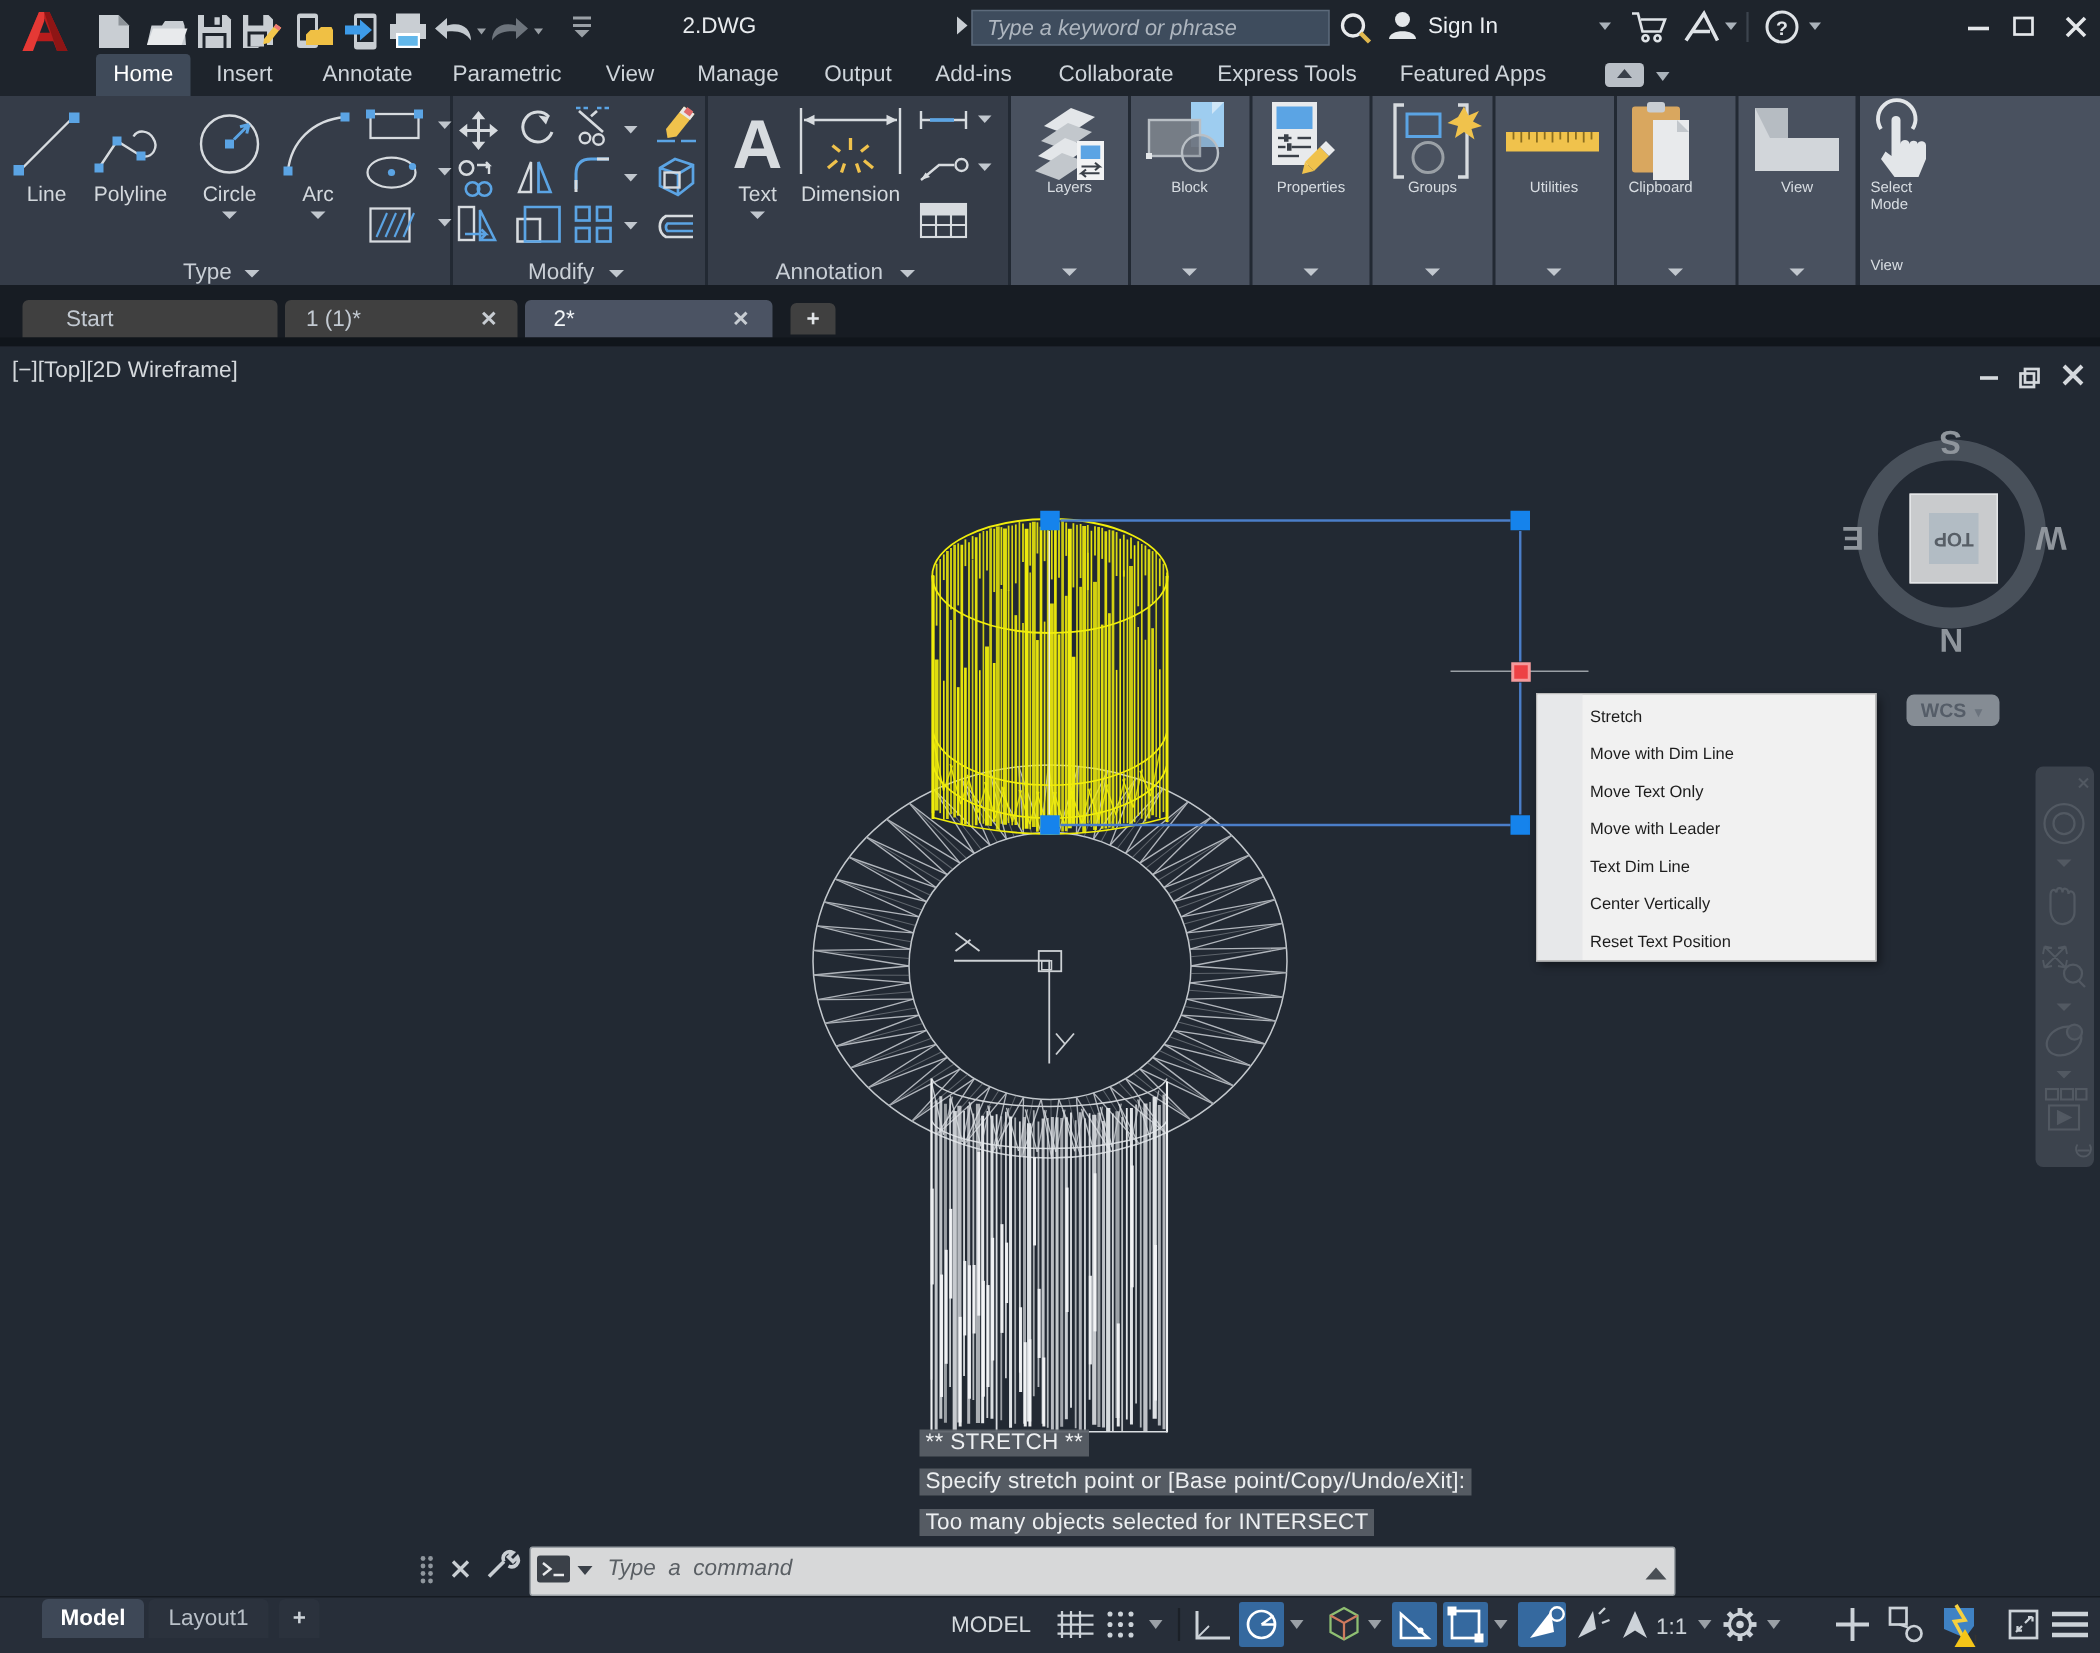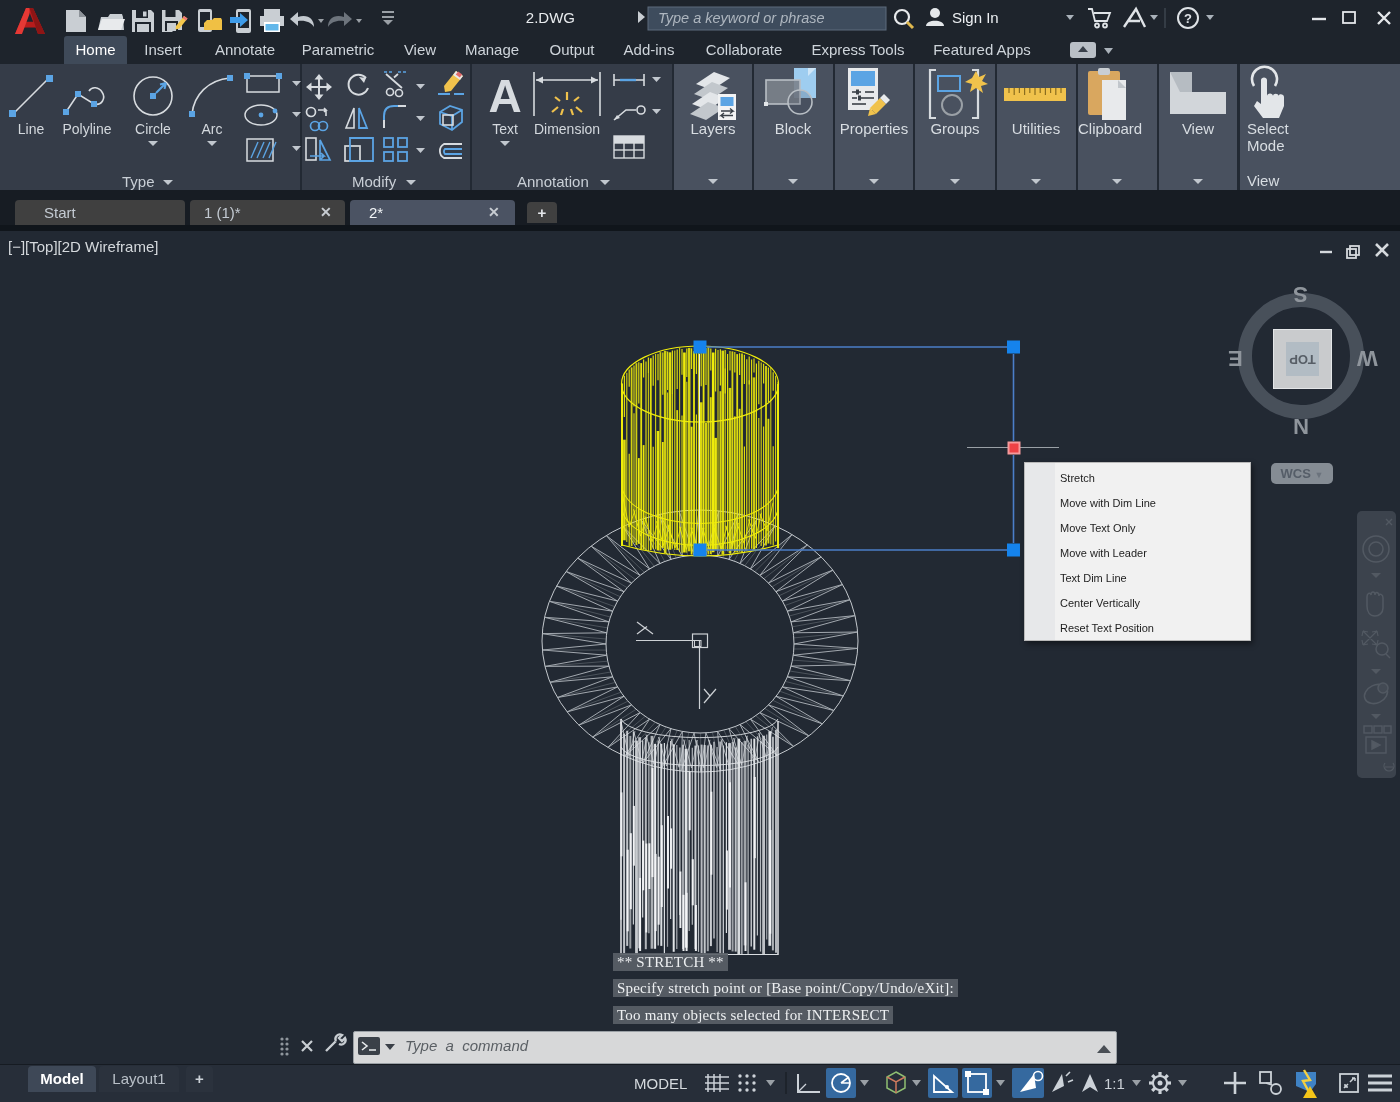--- a/index.html
+++ b/index.html
@@ -7,21 +7,21 @@
 #page{position:relative;width:1400px;height:1102px}
 
 #titlebar{left:0;top:0;width:1400px;height:36px;background:#1e242c}
 #tabrow{left:0;top:36px;width:1400px;height:28px;background:#1e242c}
 .mtab{position:absolute;top:36px;height:28px;line-height:28px;color:#ced4da;font-size:15px;text-align:center}
 .mtab.act{background:#3f4a59;color:#fff;border-radius:3px 3px 0 0}
 .panel{position:absolute;top:64px;height:126px;background:#353c48}
 .panel.lt{background:#49515f}
 .plabel{position:absolute;color:#c9cfd6;font-size:15px;white-space:nowrap}
 .icolab{position:absolute;color:#d3d8dd;font-size:14px;text-align:center;white-space:nowrap}
-.biglab{position:absolute;color:#d8dde2;font-size:15px;text-align:center;white-space:nowrap}
+.biglab{position:absolute;color:#d8dde2;font-size:10px;text-align:center;white-space:nowrap}
 .car{position:absolute;width:0;height:0;border-left:5px solid transparent;border-right:5px solid transparent;border-top:5px solid #c1c7ce}
 
 #ftbar{left:0;top:190px;width:1400px;height:41px;background:#171c23}
 .ftab{position:absolute;top:200px;height:25px;line-height:25px;font-size:15px;color:#c3cad2;background:#404040;border-radius:4px 4px 0 0}
 .ftab.act{background:#4b5363;color:#f2f5f7}
 .fx{position:absolute;color:#c7ccd2;font-size:14px;font-weight:bold;top:0}
 
 #canvas{left:0;top:231px;width:1400px;height:833px;background:#222933}
 #vplab{left:8px;top:238px;color:#d5d9dd;font-size:15px}
 
@@ -32,21 +32,21 @@
 .vc-ring{left:1238px;top:293px;width:126px;height:126px;border:14px solid rgba(116,124,134,.48);border-radius:50%}
 .vc-sq{left:1273px;top:329px;width:59px;height:60px;background:#c9cbcd;border:1px solid #e4e6e8}
 .vc-in{left:12px;top:12px;width:33px;height:34px;position:absolute;background:#b2bcc4;color:#575e66;
  font-size:13px;font-weight:bold;text-align:center;line-height:34px;transform:rotate(180deg)}
 .vcl{position:absolute;color:#8f959c;font-size:22px;font-weight:bold;transform:rotate(180deg)}
 #wcs{left:1271px;top:463px;width:62px;height:21px;background:rgba(150,157,166,.85);border-radius:5px;
  color:#555d68;font-size:13px;font-weight:bold;line-height:21px;text-align:center}
 
 #navbar{left:1357px;top:511px;width:39px;height:267px;background:rgba(122,130,140,.30);border-radius:5px}
 
-.echo{position:absolute;display:inline-block;background:rgba(90,96,103,.92);color:#edeff1;font-family:Liberation Serif, serif;
+.echo{position:absolute;display:inline-block;background:rgba(90,96,103,.92);color:#edeff1;font-family:Liberation Sans, sans-serif;
  font-size:15px;line-height:18px;padding:0 4px;white-space:nowrap;letter-spacing:.2px}
 
 #cmdbar{left:353px;top:1031px;width:764px;height:33px;background:#d7d8d9;border:1px solid #9aa0a5;border-radius:2px}
 #cmdtxt{position:absolute;left:52px;top:6px;color:#5a5f64;font-size:15px;font-style:italic}
 
 #statusbar{left:0;top:1064px;width:1400px;height:38px;background:#272e39;border-top:1px solid #161b22}
 .stab{position:absolute;top:1066px;height:26px;line-height:26px;font-size:15px;text-align:center;border-radius:4px 4px 0 0}
 #model-t{left:28px;width:68px;background:#3e4857;color:#fff;font-weight:bold}
 #layout-t{left:99px;width:80px;background:#2b323d;color:#b9c0c8}
 #plus-t{left:186px;width:27px;background:#2b323d;color:#ccd2d8;font-weight:bold}
@@ -100,21 +100,21 @@
         <rect x="4" y="13" width="16" height="10" fill="#fff"></rect>
         <rect x="5.5" y="15" width="13" height="6.5" fill="#62b7ea"></rect>
       </g>
 <path d="M298 12 L290 19 L298 26 L298 21 C305 20 311 22 314 27 C314 19 308 14 298 17 Z" fill="#c3c9cf"></path>
 <path d="M318 19 l6 0 -3 4 z" fill="#9aa0a6"></path>
 <path d="M344 12 L352 19 L344 26 L344 21 C337 20 331 22 328 27 C328 19 334 14 344 17 Z" fill="#6d747c"></path>
 <path d="M356 19 l6 0 -3 4 z" fill="#9aa0a6"></path>
 <path d="M382 12 h12 M382 17 h12" stroke="#9aa0a6" stroke-width="2"></path>
       <path d="M383 20 l10 0 -5 5 z" fill="#9aa0a6"></path>
 </svg>
-<div class="abs" style="left:455px;top:9px;width:120px;text-align:right;color:#e8ebee;font-size:15px">2.DWG</div>
+<div class="abs" style="left:455px;top:9px;width:120px;text-align:left;color:#e8ebee;font-size:15px">2.DWG</div>
 <svg class="abs" style="left:630px;top:0" width="770" height="36">
 <path d="M8 11 l7 6 -7 6 z" fill="#c9ced3"></path>
 <rect x="18" y="7" width="238" height="23" fill="#3e4c5d" stroke="#5d6b7c"></rect>
 <text x="28" y="23" fill="#aeb6bf" font-size="14.5" font-style="italic" font-family="Liberation Sans">Type a keyword or phrase</text>
 <circle cx="272" cy="17" r="7" fill="none" stroke="#e8eaec" stroke-width="2.2"></circle>
       <line x1="277" y1="22" x2="283" y2="28" stroke="#e0b84e" stroke-width="3"></line>
 <circle cx="305" cy="13" r="5" fill="#e4e7ea"></circle>
       <path d="M296 26 C296 19 314 19 314 26 Z" fill="#e4e7ea"></path>
 <path d="M436 15 l8 0 -4 5 z" fill="#aab2ba"></path>
 <g transform="translate(458,8)" stroke="#dfe3e7" stroke-width="1.8" fill="none">

